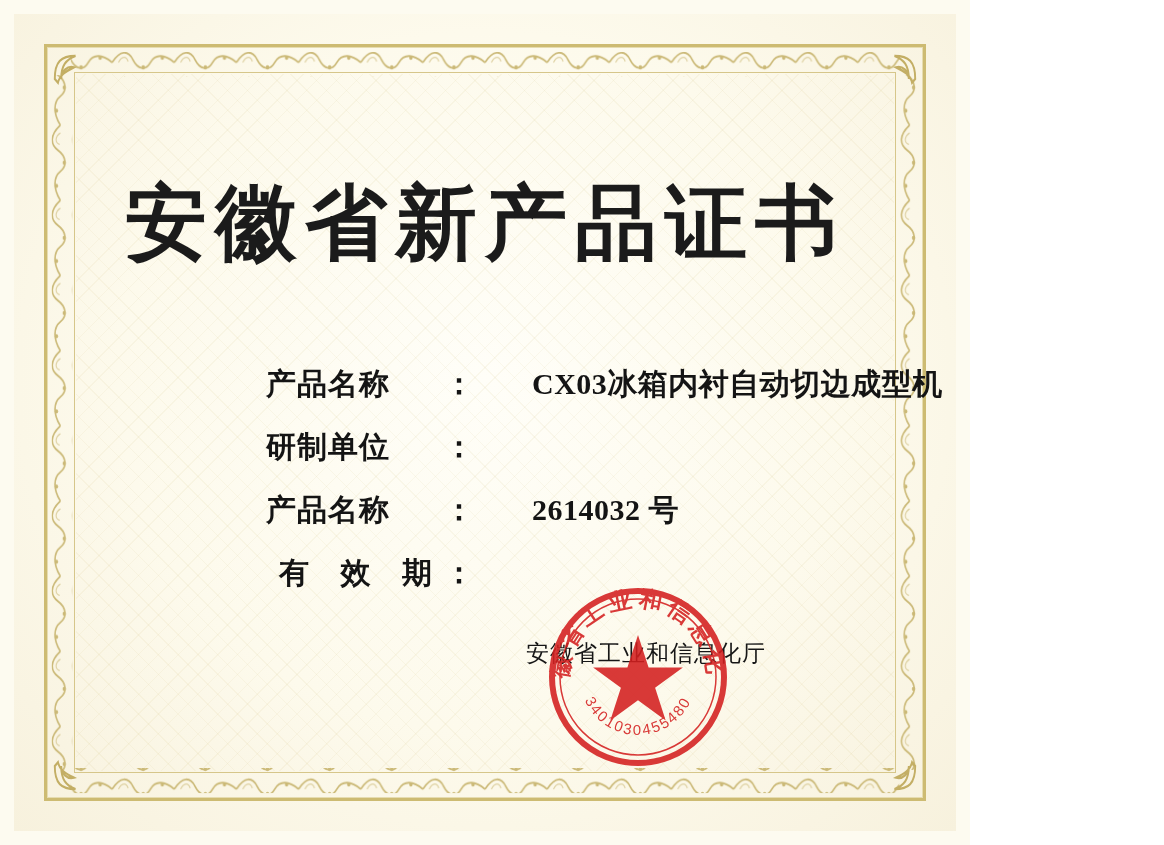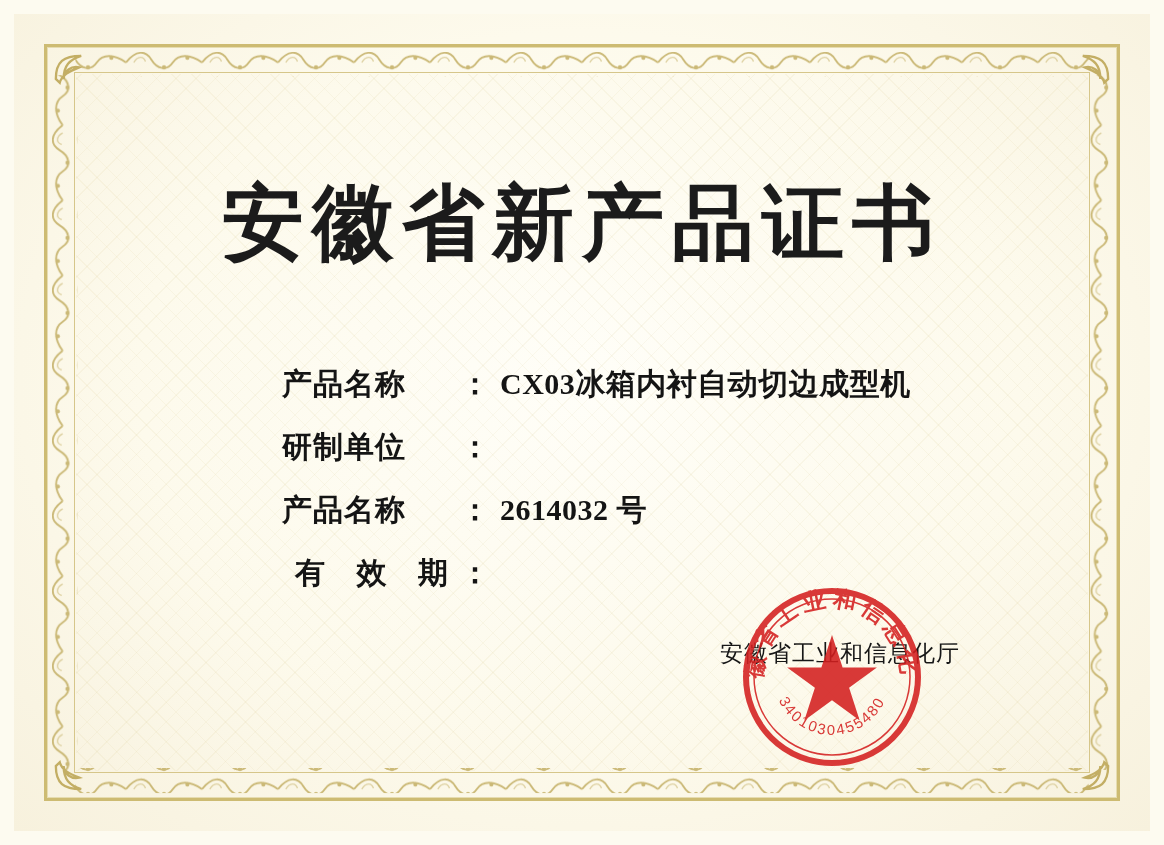--- a/index.html
+++ b/index.html
@@ -9,21 +9,21 @@
   }
   body {
     width: 1164px;
     height: 845px;
     font-family: "Liberation Serif", serif;
     overflow: hidden;
   }
 
   .certificate {
     position: relative;
-    width: 1164px;
+    width: 970px;
     height: 845px;
     background: #fdfbf0;
     box-sizing: border-box;
     padding-left: 44px;
   }
 
   
   .paper {
     position: absolute;
     left: 14px;
@@ -97,21 +97,21 @@
     font-weight: bold;
     font-size: 82px;
     letter-spacing: 8px;
     color: #1b1b1b;
     white-space: nowrap;
   }
 
   .fields {
     position: absolute;
     top: 290px;
-    left: 206px;
+    left: 190px;
     right: 120px;
   }
   .field-row {
     display: flex;
     align-items: baseline;
     margin-bottom: 22px;
     font-size: 30px;
     color: #141414;
     font-weight: bold;
   }
@@ -126,20 +126,21 @@
     text-align: right;
   }
   .field-colon {
     flex: 0 0 auto;
     margin-right: 10px;
   }
   .field-value {
     flex: 1 1 auto;
     white-space: nowrap;
     letter-spacing: 0.5px;
+    margin-left: 48px;
   }
 
   .issuer {
     position: absolute;
     right: 128px;
     top: 560px;
     text-align: center;
     font-size: 23px;
     color: #161616;
     line-height: 1.75;

